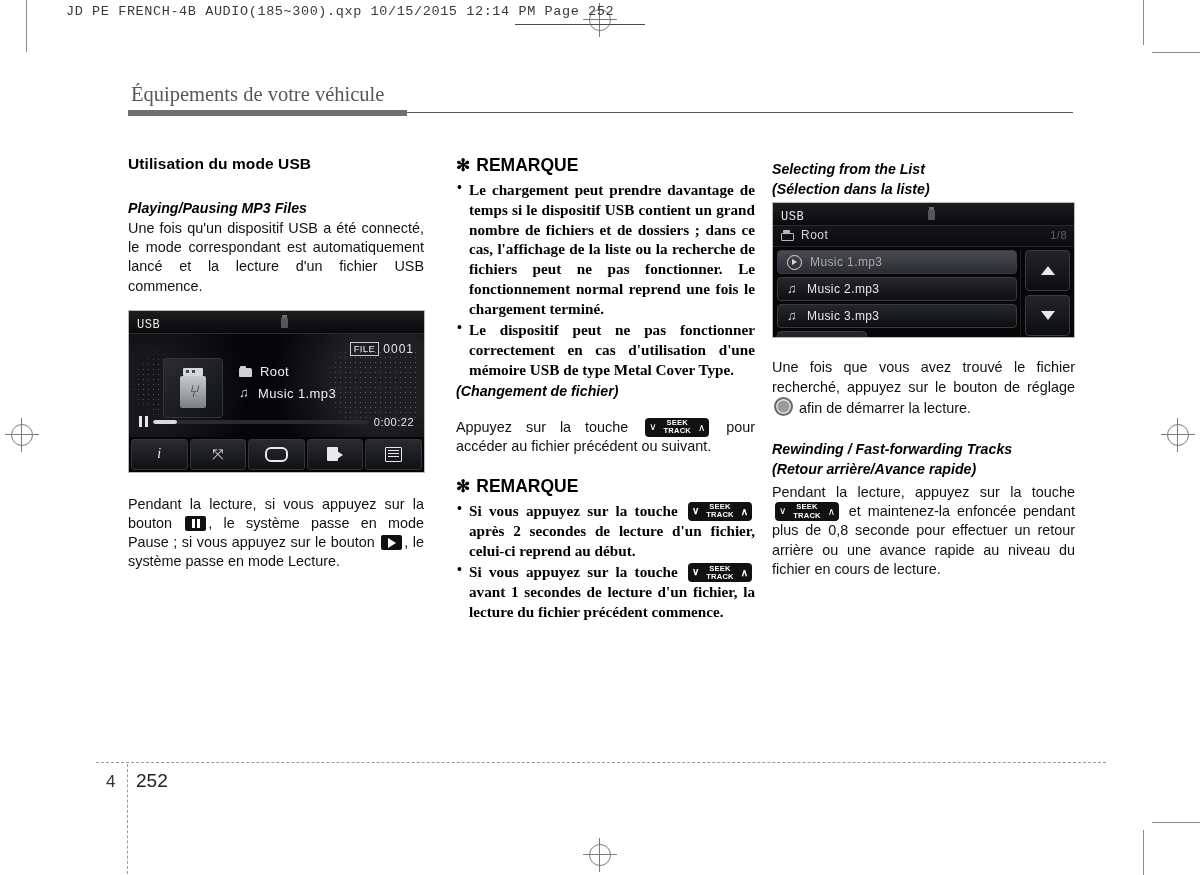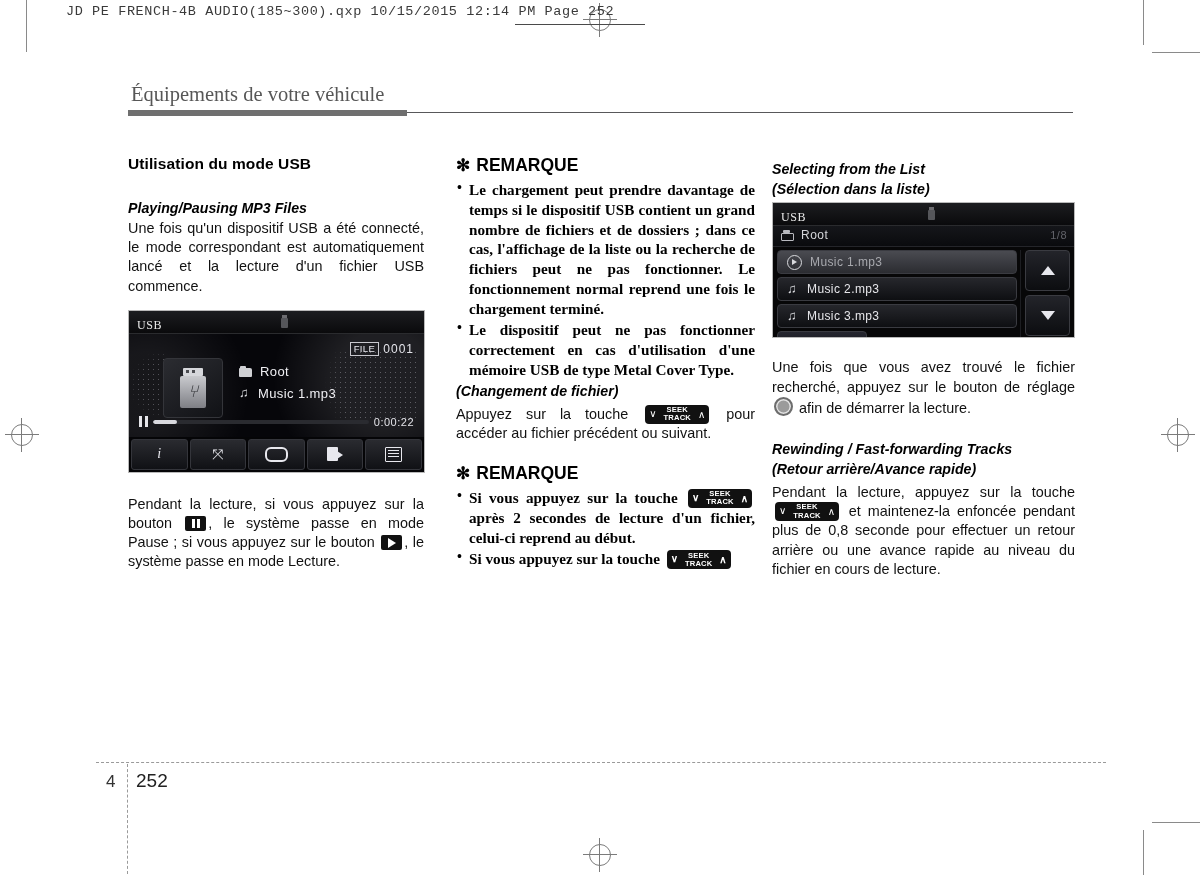--- a/index.html
+++ b/index.html
@@ -111,21 +111,21 @@
   .dev-player{width:297px;height:163px;margin:0 0 22px 0;}
   .dev-list{width:303px;height:136px;margin:4px 0 20px 0;}
 
   .dev-top{
     height:22px;position:relative;
     background:linear-gradient(#1c1d20,#0a0a0c);
     border-bottom:1px solid #2a2b2e;
   }
   .dev-top .mode{
     position:absolute;left:8px;top:7px;color:#e9e9e9;font-size:12px;letter-spacing:.6px;
-    font-family:Liberation Serif, serif;
+    font-family:Liberation Mono, monospace;
   }
   .usbmini{
     position:absolute;left:152px;top:4px;width:7px;height:13px;
   }
   .usbmini .cap{position:absolute;left:1px;top:0;width:5px;height:3px;background:#6c6c70;}
   .usbmini .bod{position:absolute;left:0;top:3px;width:7px;height:10px;background:#55565a;border-radius:1px;}
 
   .player-body{position:relative;height:104px;background:
       radial-gradient(circle at 86% 42%, rgba(255,255,255,.10) 0 18%, rgba(255,255,255,0) 42%),
       radial-gradient(circle at 6% 55%, rgba(255,255,255,.07) 0 14%, rgba(255,255,255,0) 36%),
@@ -372,21 +372,21 @@
 <div class="col col2" style="width:299px;">
   <div class="note-title">
     <span class="star">✻</span>
     <span>REMARQUE</span>
   </div>
   <ul class="notes">
     <li>Le chargement peut prendre davantage de temps si le dispositif USB contient un grand nombre de fichiers et de dossiers ; dans ce cas, l'affichage de la liste ou la recherche de fichiers peut ne pas fonctionner. Le fonctionnement normal reprend une fois le chargement terminé.</li>
     <li>Le dispositif peut ne pas fonctionner correctement en cas d'utilisation d'une mémoire USB de type Metal Cover Type.</li>
   </ul>
 
-  <h2 class="sub" style="margin-bottom:5px;">(Changement de fichier)</h2>
+  <h2 class="sub" style="margin-bottom:18px;">(Changement de fichier)</h2>
   <p class="body" style="margin-bottom:20px;">
     <span>Appuyez sur la touche</span>
     <span class="seekkey">
       <span class="lt">∨</span>
       <span class="lbl">
           <span>SEEK</span>
           <span>TRACK</span>
         </span>
       <span class="rt">∧</span>
     </span>
@@ -413,20 +413,21 @@
     <li>
       <span>Si vous appuyez sur la touche</span>
       <span class="seekkey">
         <span class="lt">∨</span>
         <span class="lbl">
             <span>SEEK</span>
             <span>TRACK</span>
           </span>
         <span class="rt">∧</span>
       </span>
+      <span>avant 1 secondes de lecture d'un fichier, la lecture du fichier précédent commence.</span>
     </li>
   </ul>
 </div>
 
 <div class="col col3" style="width:303px;top:160px;">
   <h2 class="sub">Selecting from the List</h2>
   <h2 class="sub" style="">(Sélection dans la liste)</h2>
 
   <div class="device dev-list">
     <div class="dev-top">

